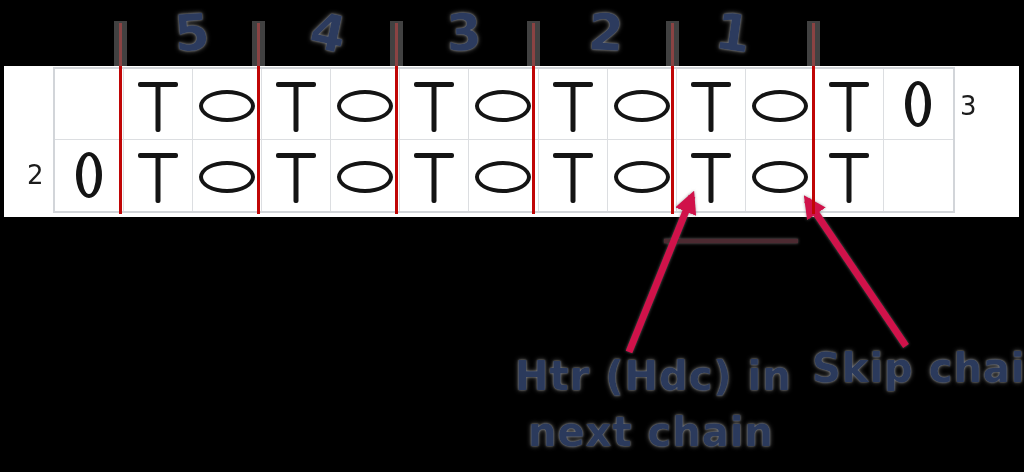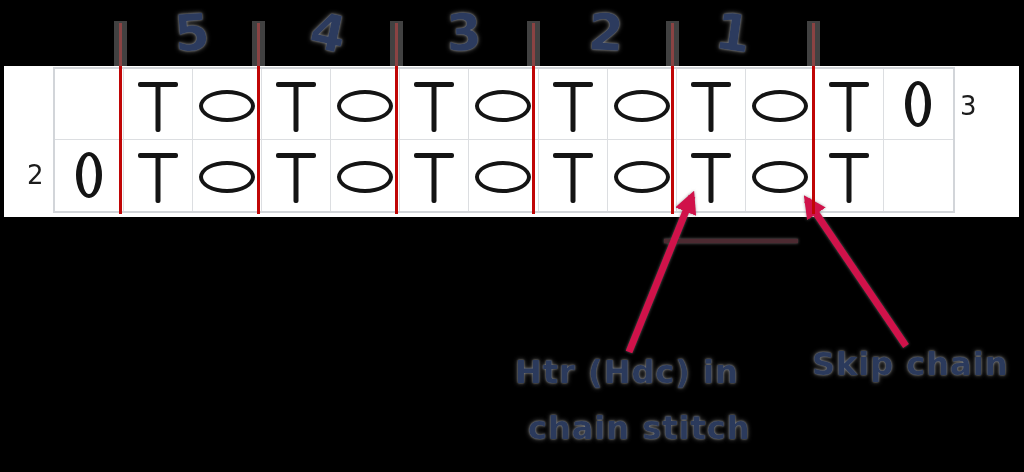--- a/index.html
+++ b/index.html
@@ -23,21 +23,21 @@
   .sym-zero{width:14px;height:38px;border:solid #141414;border-width:4px 6px;border-radius:50%;margin-top:12px;}
   
   .vline{position:absolute;top:23px;width:3px;height:191px;background:#c00606;}
   .vline::before{content:"";position:absolute;left:-5px;top:-2px;width:13px;height:45px;background:rgba(105,105,105,.62);}
   
   .rep-num{position:absolute;top:8px;font-size:50px;font-weight:bold;line-height:1;
         transform:translateX(-50%);text-shadow:0 0 2px #8d8d8d,0 0 5px #6d6d6d;}
   
   .row-label{position:absolute;font-size:26px;color:#1c1c1c;font-weight:normal;}
   
-  .ann{position:absolute;font-size:32px;font-weight:bold;letter-spacing:1px;line-height:1;
+  .ann{position:absolute;font-size:40px;font-weight:bold;letter-spacing:1px;line-height:1;
         text-shadow:0 0 2px #909090,0 0 5px #6a6a6a;white-space:nowrap;}
   svg.overlay{position:absolute;left:0;top:0;pointer-events:none;
         filter:drop-shadow(0 0 1.5px rgba(130,130,130,.75));}
 </style>
 </head>
 <body>
 
 <div class="stage">
   <div class="band"></div>
 
@@ -130,21 +130,21 @@
       <marker id="ah" viewBox="0 0 10 10" refX="7.5" refY="5" markerWidth="3.2" markerHeight="3.2" orient="auto">
         <path d="M0,0 L10,5 L0,10 z" fill="#d0124a"></path>
       </marker>
     </defs>
     <line id="bracket-line" stroke-width="4.5" x1="664" y1="241" x2="798" y2="241" stroke="#4c2a31"></line>
     <line id="arrow-left" stroke-width="7" marker-end="url(#ah)" x1="629" y1="352" x2="692" y2="196" stroke="#d0124a"></line>
     <line id="arrow-right" stroke-width="7" marker-end="url(#ah)" x1="906" y1="346" x2="807" y2="200" stroke="#d0124a"></line>
   </svg>
 
   <div class="ann" style="left: 515px; top: 356px; color: rgb(43, 58, 92);">Htr (Hdc) in</div>
-  <div class="ann" style="left: 528px; top: 412px; color: rgb(43, 58, 92);">chain stitch</div>
+  <div class="ann" style="left: 528px; top: 412px; color: rgb(43, 58, 92);">next chain</div>
   <div class="ann" style="left: 812px; top: 348px; color: rgb(43, 58, 92);">Skip chain</div>
 <div class="vline" style="left: 119px; background: rgb(192, 6, 6);"></div>
     <div class="vline" style="left: 257px; background: rgb(192, 6, 6);"></div>
     <div class="vline" style="left: 395px; background: rgb(192, 6, 6);"></div>
     <div class="vline" style="left: 532px; background: rgb(192, 6, 6);"></div>
     <div class="vline" style="left: 671px; background: rgb(192, 6, 6);"></div>
     <div class="vline" style="left: 812px; background: rgb(192, 6, 6);"></div>
     <div class="rep-num" style="left: 192px; color: rgb(44, 59, 94); transform: translateX(-50%) rotate(-4deg);">5</div>
     <div class="rep-num" style="left: 328px; color: rgb(44, 59, 94); transform: translateX(-50%) rotate(12deg);">4</div>
     <div class="rep-num" style="left: 464px; color: rgb(44, 59, 94); transform: translateX(-50%) rotate(-2deg);">3</div>

